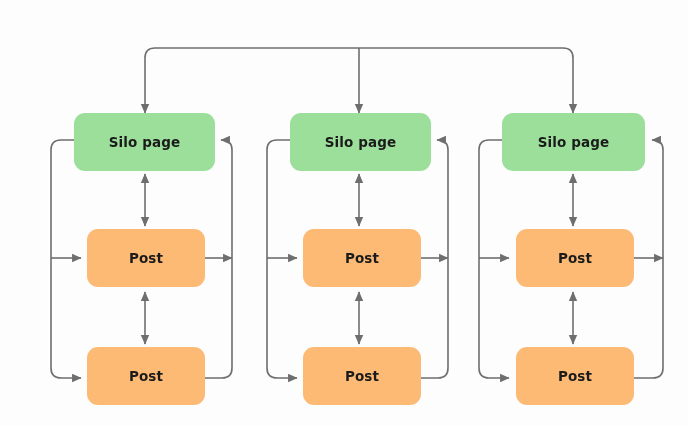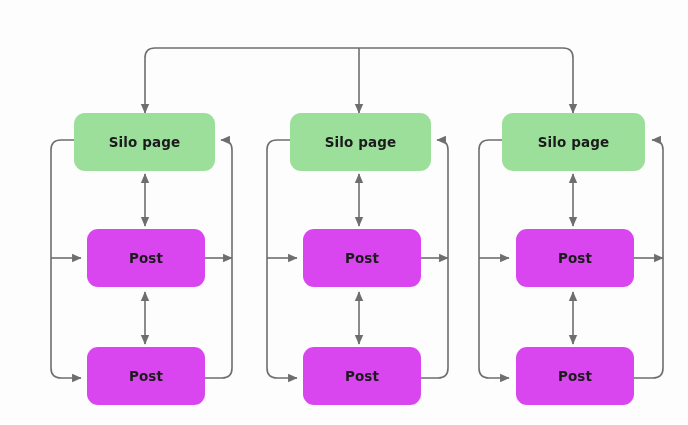--- a/index.html
+++ b/index.html
@@ -35,21 +35,21 @@
     color: #1b1b1b;
     letter-spacing: 0.1px;
     text-align: center;
     line-height: 1.1;
     z-index: 2;
   }
   .node-silo {
     background: #9bdf9b;
   }
   .node-post {
-    background: #d946ef;
+    background: #fdba74;
   }
   .node-label {
     pointer-events: none;
   }
 </style>
 </head>
 <body>
 
 <div id="canvas">
 

